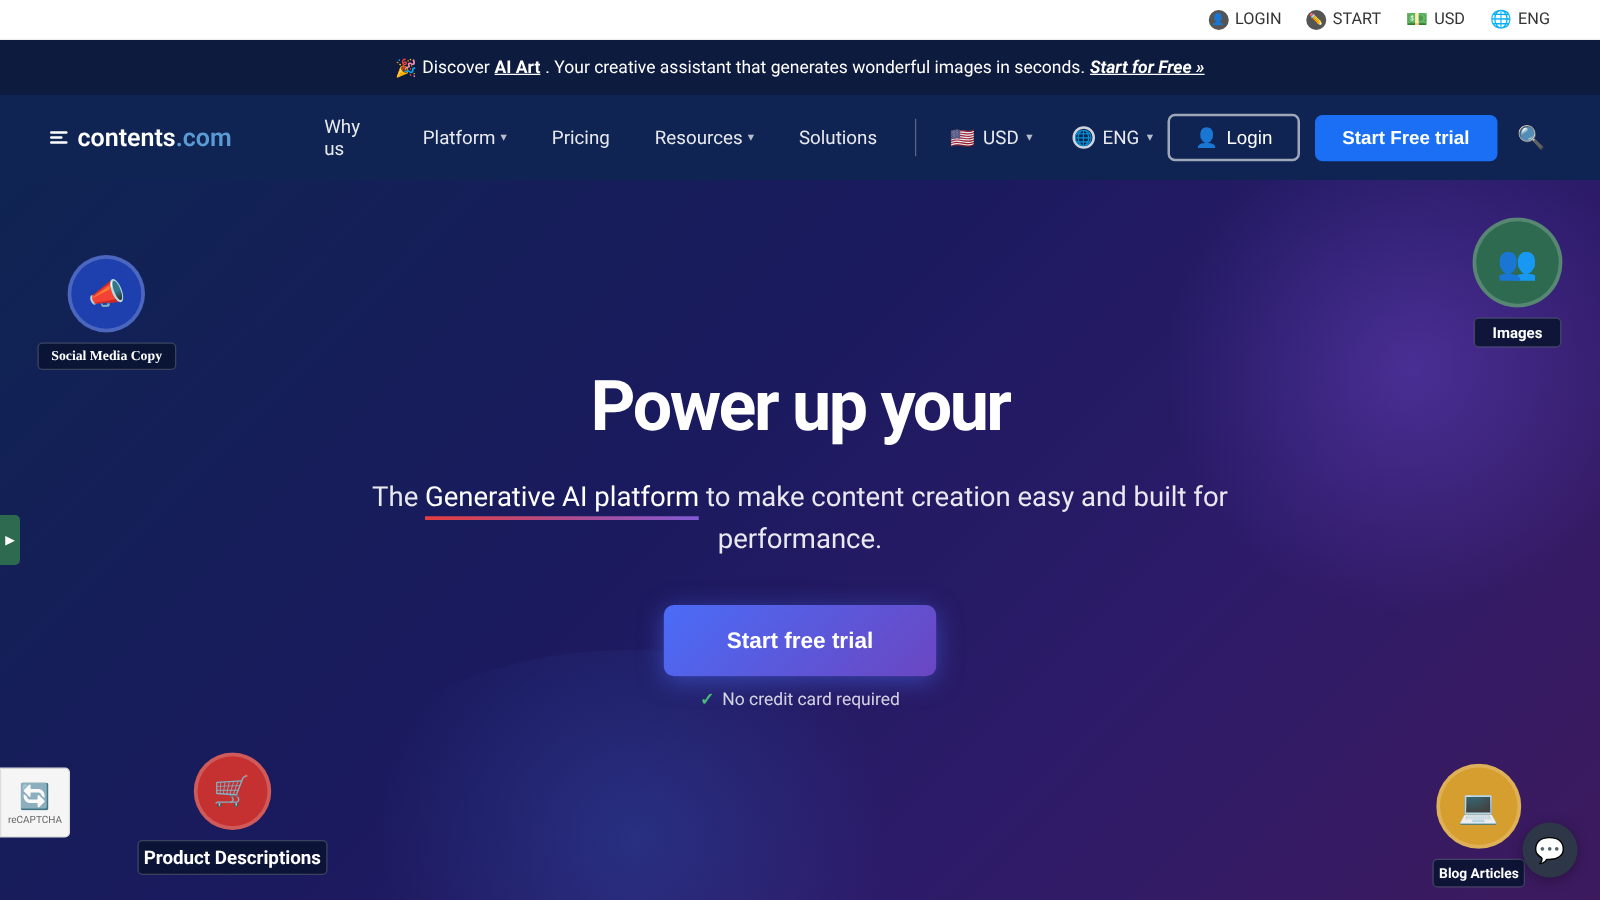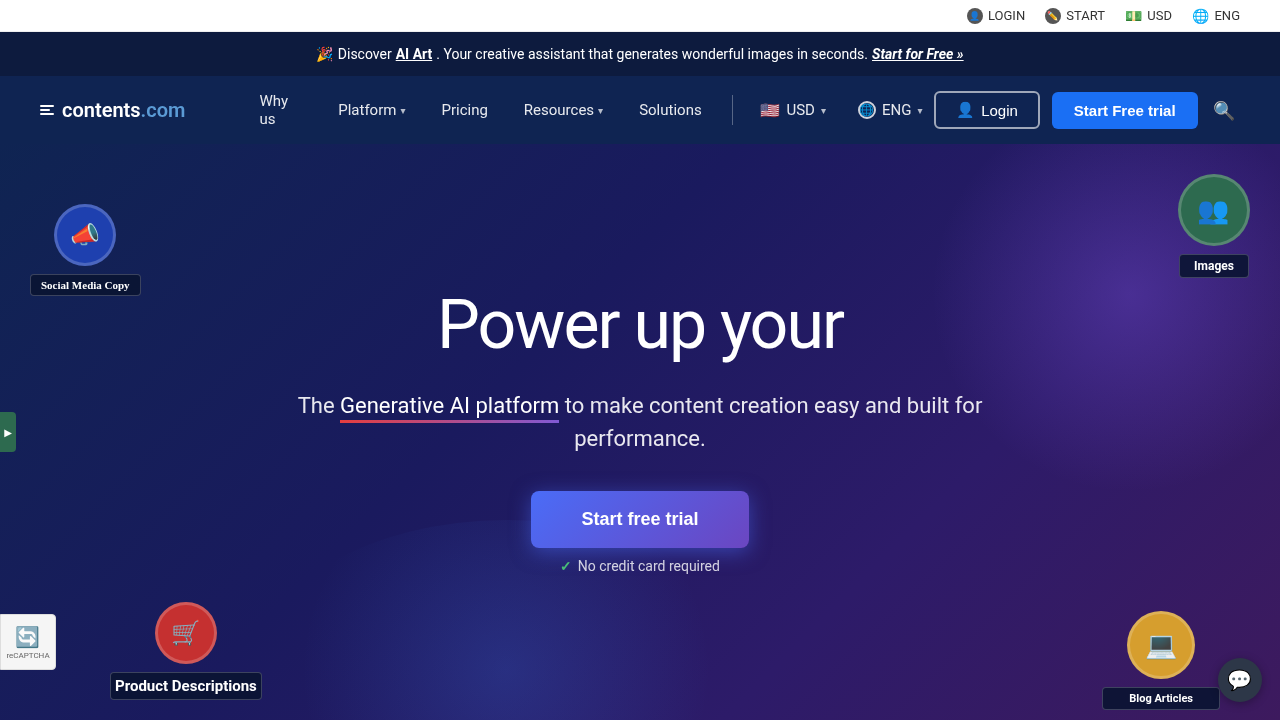--- a/index.html
+++ b/index.html
@@ -224,22 +224,22 @@
       background: radial-gradient(circle, rgba(59,130,246,0.2) 0%, transparent 70%);
       border-radius: 50%;
     }
 
     .hero-content {
       text-align: center;
       z-index: 2;
       position: relative;
     }
     .hero-title {
-      font-size: 68px;
-      font-weight: 400;
+      font-size: 56px;
+      font-weight: 700;
       color: white;
       line-height: 1.05;
       letter-spacing: -2px;
       margin-bottom: 28px;
     }
     .hero-subtitle {
       font-size: 22px;
       color: rgba(255,255,255,0.9);
       line-height: 1.5;
       max-width: 760px;
@@ -400,21 +400,21 @@
       align-items: center;
       justify-content: center;
       font-size: 26px;
       border: 3px solid rgba(255,255,255,0.2);
     }
     .card-blog .label {
       background: rgba(10,20,50,0.9);
       color: white;
       font-size: 11px;
       font-weight: 700;
-      padding: 4px 26px;
+      padding: 4px 4px;
       border-radius: 4px;
       margin-top: 8px;
       white-space: nowrap;
       border: 1px solid rgba(255,255,255,0.2);
     }
 
     
     .vertical-tab {
       position: absolute;
       left: 0;

